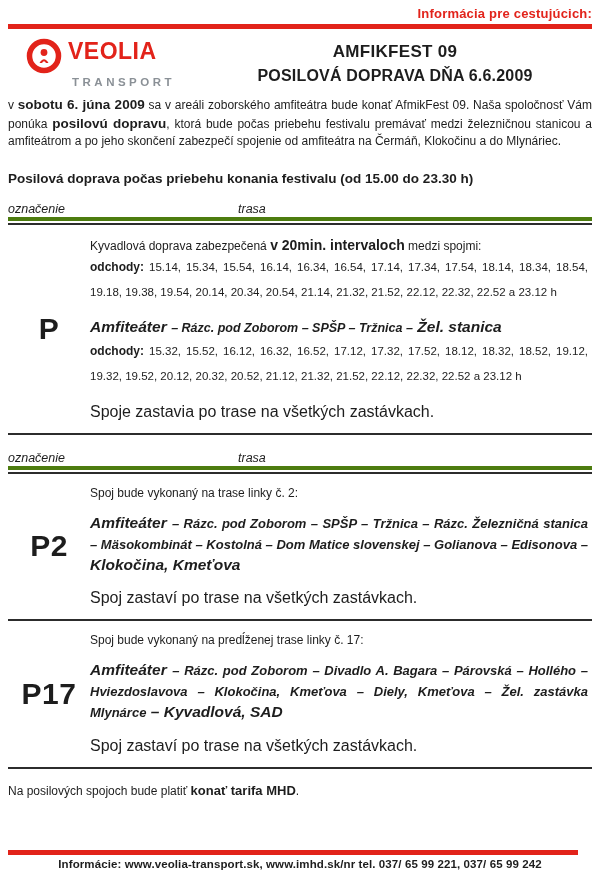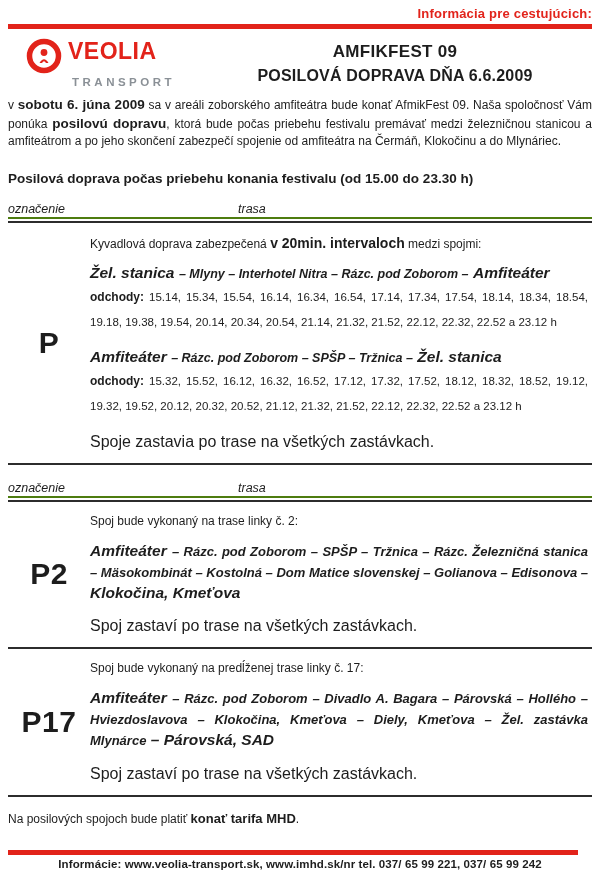--- a/index.html
+++ b/index.html
@@ -36,21 +36,21 @@
   .salutation { font-size:12px; margin-top:15px; }
   .intro-p { font-size:12px; line-height:17.5px; text-align:justify; margin-top:8px; }
   .intro-p b.big { font-size:13.5px; }
 
   
   .sec-heading { font-weight:bold; font-size:13.5px; margin-top:20px; }
   .sec-heading.second { margin-top:34px; }
 
   
   .thead { display:flex; font-style:italic; font-size:12.5px; margin-top:16px;
-           border-bottom:2px solid #4d7c0f; padding-bottom:1px; }
+           border-bottom:4px solid #4d7c0f; padding-bottom:1px; }
   .thead .c1 { width:230px; }
   .thead .c2 { flex:1; }
   .thead-rule { height:4px; border-bottom:2px solid #2c2c2c; }
 
   
   .trow { display:flex; }
   .desig { width:82px; flex:0 0 82px; display:flex; align-items:center; justify-content:center;
            font-weight:bold; font-size:30px; letter-spacing:0.5px; }
   .rcontent { flex:1; padding-right:4px; }
 
@@ -115,25 +115,20 @@
     <div class="c1">označenie</div>
     <div class="c2">trasa</div>
   </div>
   <div class="thead-rule"></div>
 
   <div class="trow">
     <div class="desig">P</div>
     <div class="rcontent">
       <div class="svc-line"><span>Kyvadlová doprava zabezpečená </span><b class="big">v 20min. intervaloch</b><span> medzi spojmi:</span></div>
 
-      <div class="route">
-        <span class="ep">Žel. stanica</span>
-        <span class="mid">– Mlyny – Interhotel Nitra – Rázc. pod Zoborom –</span>
-        <span class="ep">Amfiteáter</span>
-      </div>
       <div class="departures"><b>odchody:</b> <span>15.14, 15.34, 15.54, 16.14, 16.34, 16.54, 17.14, 17.34, 17.54, 18.14, 18.34, 18.54, 19.18, 19.38, 19.54, 20.14, 20.34, 20.54, 21.14, 21.32, 21.52, 22.12, 22.32, 22.52 a 23.12 h</span></div>
 
       <div class="route">
         <span class="ep">Amfiteáter</span>
         <span class="mid">– Rázc. pod Zoborom – SPŠP – Tržnica –</span>
         <span class="ep">Žel. stanica</span>
       </div>
       <div class="departures"><b>odchody:</b> <span>15.32, 15.52, 16.12, 16.32, 16.52, 17.12, 17.32, 17.52, 18.12, 18.32, 18.52, 19.12, 19.32, 19.52, 20.12, 20.32, 20.52, 21.12, 21.32, 21.52, 22.12, 22.32, 22.52 a 23.12 h</span></div>
 
       <div class="note">Spoje zastavia po trase na všetkých zastávkach.</div>
@@ -162,21 +157,21 @@
   </div>
   <div class="hline"></div>
 
   <div class="trow">
     <div class="desig">P17</div>
     <div class="rcontent">
       <div class="svc-line">Spoj bude vykonaný na predĺženej trase linky č. 17:</div>
       <div class="route justify">
         <span class="ep">Amfiteáter</span>
         <span class="mid">– Rázc. pod Zoborom – Divadlo A. Bagara – Párovská – Hollého – Hviezdoslavova – Klokočina, Kmeťova – Diely, Kmeťova – Žel. zastávka Mlynárce</span>
-        <span class="ep">– Párovská, SAD</span>
+        <span class="ep">– Kyvadlová, SAD</span>
       </div>
       <div class="note">Spoj zastaví po trase na všetkých zastávkach.</div>
     </div>
   </div>
   <div class="hline"></div>
 
   <div class="tariff"><span>Na posilových spojoch bude platiť </span><b>konať tarifa MHD</b><span>.</span></div>
 
   <div class="footer">
     <div class="red-bar"></div>

